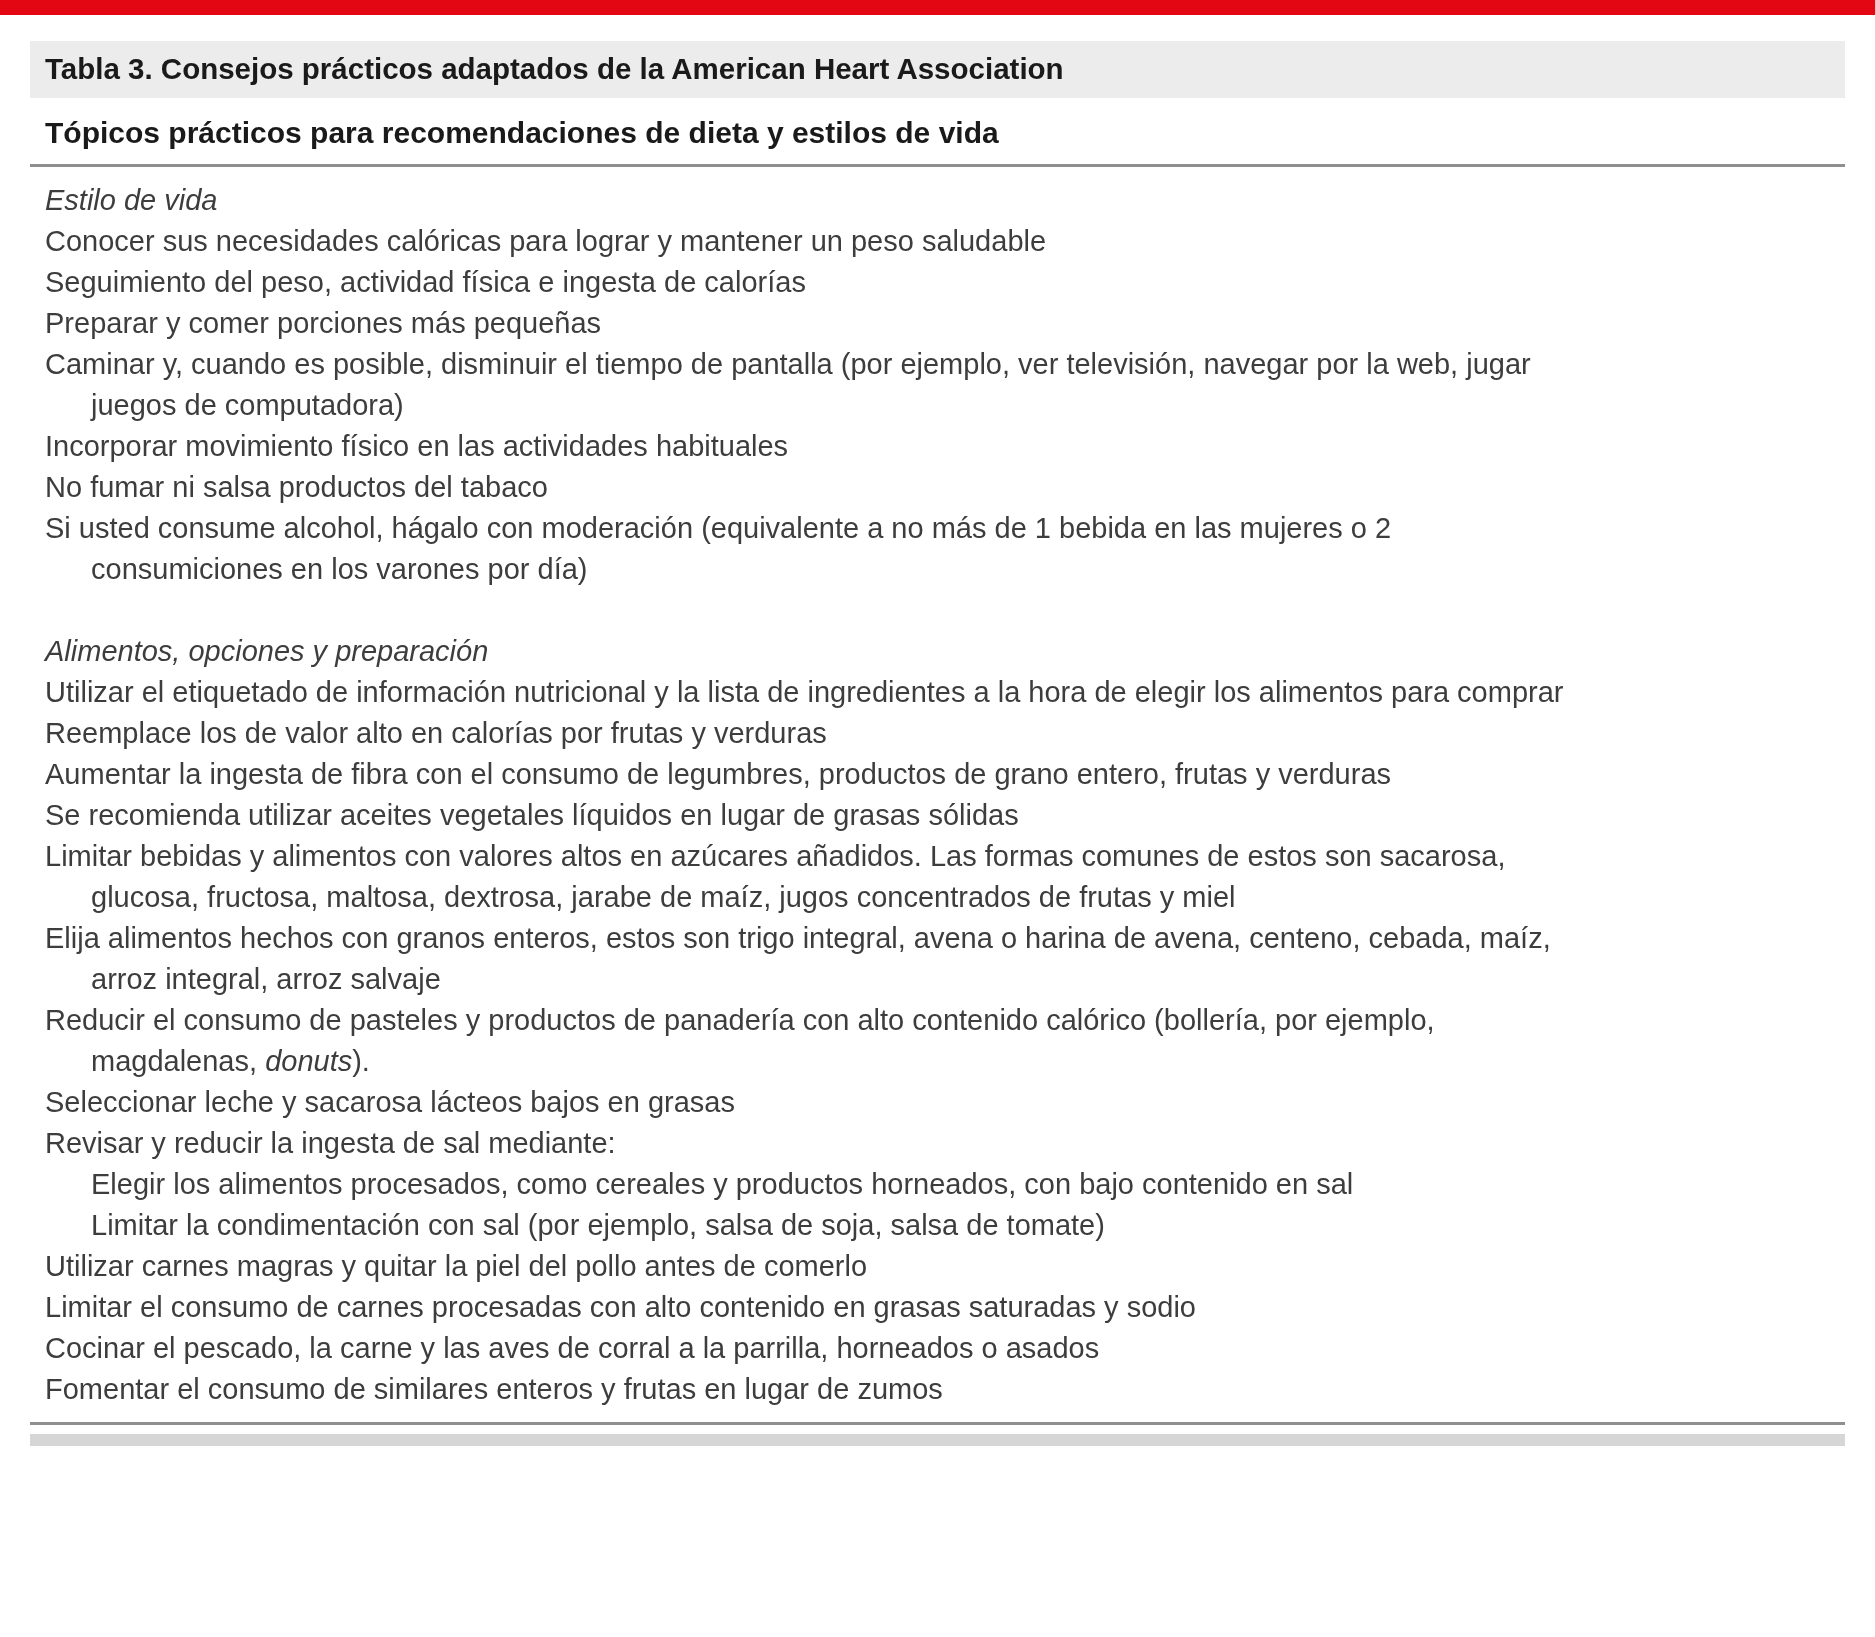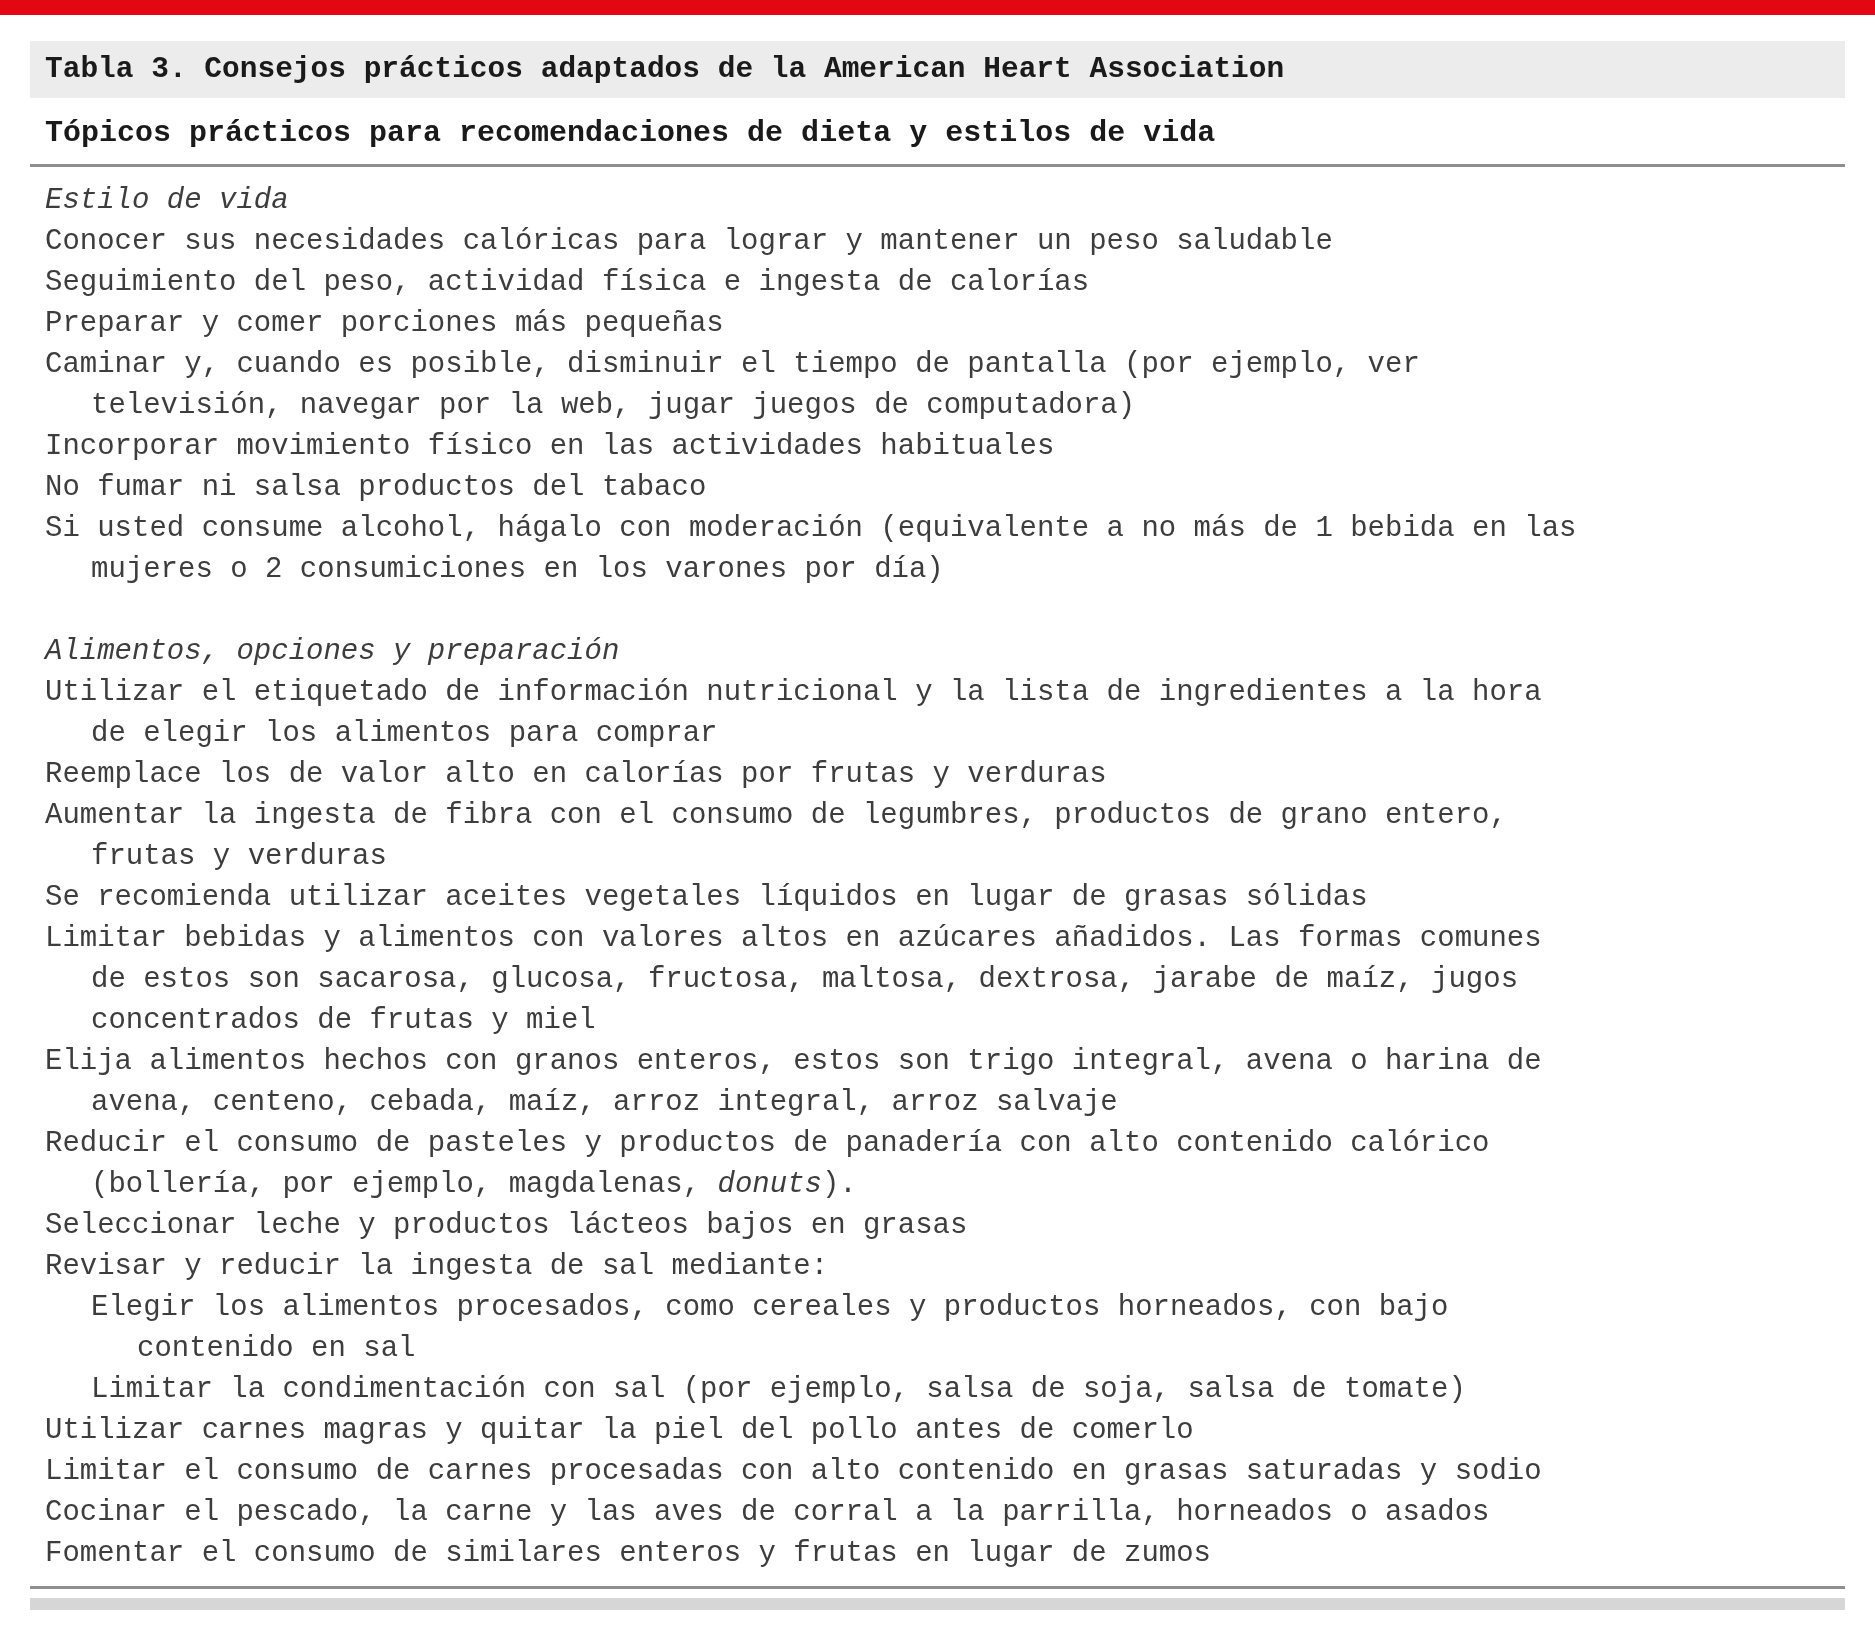--- a/index.html
+++ b/index.html
@@ -6,21 +6,20 @@
   body {
     width: 1875px;
     background: #ffffff;
     font-family: "Liberation Sans", sans-serif;
   }
   .page {
     width: 1875px;
     min-height: 1637px;
     background: #ffffff;
     box-sizing: border-box;
-    font-family: Liberation Mono, monospace;
   }
   .red-bar {
     height: 15px;
     background: var(--accent, #e30613);
   }
   .inner {
     margin: 26px 30px 0 30px;
   }
   .title-band {
     background: var(--band_bg, #ececec);
@@ -85,21 +84,21 @@
       <div class="spacer"></div>
 
       <div class="row section">Alimentos, opciones y preparación</div>
       <div class="row item">Utilizar el etiquetado de información nutricional y la lista de ingredientes a la hora de elegir los alimentos para comprar</div>
       <div class="row item">Reemplace los de valor alto en calorías por frutas y verduras</div>
       <div class="row item">Aumentar la ingesta de fibra con el consumo de legumbres, productos de grano entero, frutas y verduras</div>
       <div class="row item">Se recomienda utilizar aceites vegetales líquidos en lugar de grasas sólidas</div>
       <div class="row item">Limitar bebidas y alimentos con valores altos en azúcares añadidos. Las formas comunes de estos son sacarosa, glucosa, fructosa, maltosa, dextrosa, jarabe de maíz, jugos concentrados de frutas y miel</div>
       <div class="row item">Elija alimentos hechos con granos enteros, estos son trigo integral, avena o harina de avena, centeno, cebada, maíz, arroz integral, arroz salvaje</div>
       <div class="row item"><span>Reducir el consumo de pasteles y productos de panadería con alto contenido calórico (bollería, por ejemplo, magdalenas, </span><span class="it">donuts</span><span>).</span></div>
-      <div class="row item">Seleccionar leche y productos lácteos bajos en grasas</div>
+      <div class="row item">Seleccionar leche y sacarosa lácteos bajos en grasas</div>
       <div class="row item">Revisar y reducir la ingesta de sal mediante:</div>
       <div class="row sub">Elegir los alimentos procesados, como cereales y productos horneados, con bajo contenido en sal</div>
       <div class="row sub">Limitar la condimentación con sal (por ejemplo, salsa de soja, salsa de tomate)</div>
       <div class="row item">Utilizar carnes magras y quitar la piel del pollo antes de comerlo</div>
       <div class="row item">Limitar el consumo de carnes procesadas con alto contenido en grasas saturadas y sodio</div>
       <div class="row item">Cocinar el pescado, la carne y las aves de corral a la parrilla, horneados o asados</div>
       <div class="row item">Fomentar el consumo de similares enteros y frutas en lugar de zumos</div>
 
     </div>
 

